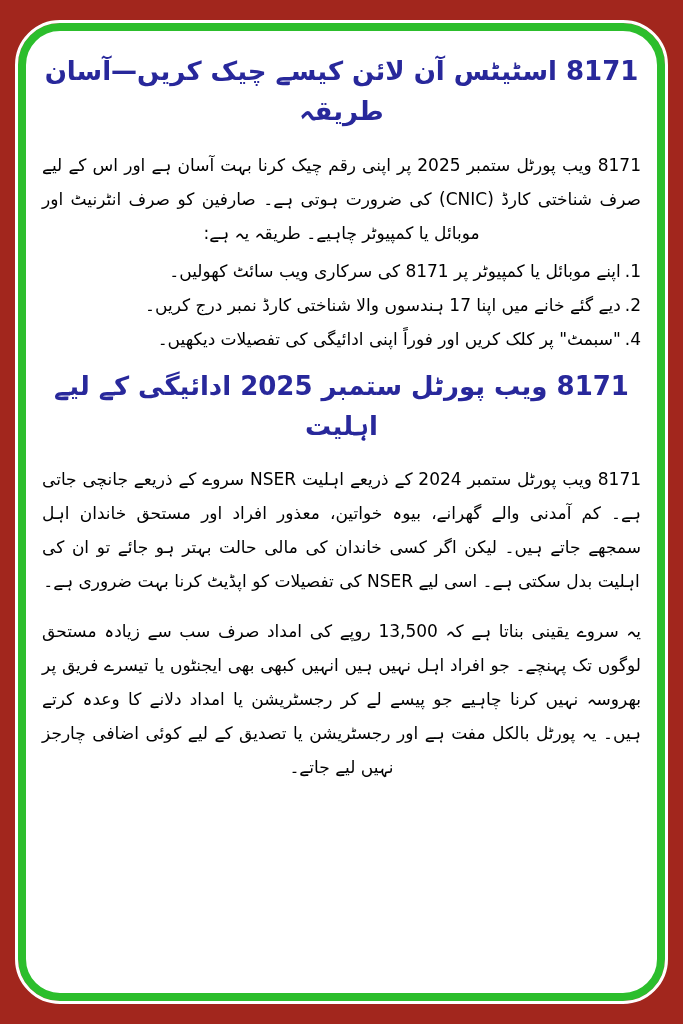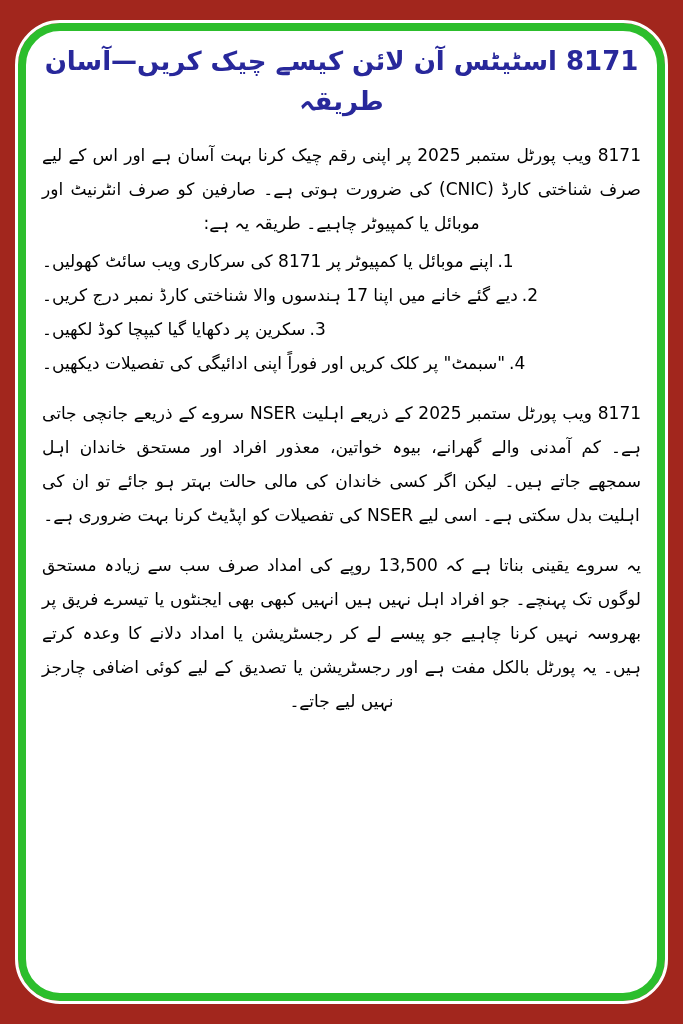--- a/index.html
+++ b/index.html
@@ -22,21 +22,21 @@
   .poster-frame {
     position: absolute;
     left: 18px;
     top: 23px;
     right: 18px;
     bottom: 23px;
     background: var(--frame-fill);
     border: 8px solid var(--frame-green);
     outline: 3px solid #ffffff;
     border-radius: 42px;
-    padding: 6px 16px 8px 16px;
+    padding: 16px 16px 8px 16px;
     direction: rtl;
     overflow: hidden;
   }
   .heading {
     color: var(--heading-blue);
     font-weight: bold;
     font-size: 26px;
     line-height: 1.55;
     text-align: center;
     margin: 4px 0 6px 0;
@@ -50,47 +50,45 @@
     text-align-last: center;
     margin: 16px 0 4px 0;
   }
   .steps {
     margin: 2px 0 4px 0;
   }
   .step {
     color: var(--body-black);
     font-size: 17px;
     line-height: 2.0;
-    text-align: left;
+    text-align: right;
   }
   .step-num { padding-left: 4px; }
 </style>
 </head>
 <body>
 
 <div class="poster-frame">
 
   <div class="heading">8171 اسٹیٹس آن لائن کیسے چیک کریں—آسان طریقہ</div>
 
   <div class="para">8171 ویب پورٹل ستمبر 2025 پر اپنی رقم چیک کرنا بہت آسان ہے اور اس کے لیے صرف شناختی کارڈ (CNIC) کی ضرورت ہوتی ہے۔ صارفین کو صرف انٹرنیٹ اور موبائل یا کمپیوٹر چاہیے۔ طریقہ یہ ہے:</div>
 
   <div class="steps">
     <div class="step">
       <span class="step-num">1.</span><span>اپنے موبائل یا کمپیوٹر پر 8171 کی سرکاری ویب سائٹ کھولیں۔</span>
     </div>
     <div class="step">
       <span class="step-num">2.</span><span>دیے گئے خانے میں اپنا 17 ہندسوں والا شناختی کارڈ نمبر درج کریں۔</span>
     </div>
     <div class="step">
-      <span class="step-num">3.</span><span>سکرین پر دکھایا گیا کیپچا کوڈ لکھیں۔</span>
-    </div>
-    <div class="step">
       <span class="step-num">4.</span><span>"سبمٹ" پر کلک کریں اور فوراً اپنی ادائیگی کی تفصیلات دیکھیں۔</span>
     </div>
   </div>
 
 
+  <div class="heading second">8171 ویب پورٹل ستمبر 2025 ادائیگی کے لیے اہلیت</div>
 
-  <div class="para">8171 ویب پورٹل ستمبر 2025 کے ذریعے اہلیت NSER سروے کے ذریعے جانچی جاتی ہے۔ کم آمدنی والے گھرانے، بیوہ خواتین، معذور افراد اور مستحق خاندان اہل سمجھے جاتے ہیں۔ لیکن اگر کسی خاندان کی مالی حالت بہتر ہو جائے تو ان کی اہلیت بدل سکتی ہے۔ اسی لیے NSER کی تفصیلات کو اپڈیٹ کرنا بہت ضروری ہے۔</div>
+  <div class="para">8171 ویب پورٹل ستمبر 2024 کے ذریعے اہلیت NSER سروے کے ذریعے جانچی جاتی ہے۔ کم آمدنی والے گھرانے، بیوہ خواتین، معذور افراد اور مستحق خاندان اہل سمجھے جاتے ہیں۔ لیکن اگر کسی خاندان کی مالی حالت بہتر ہو جائے تو ان کی اہلیت بدل سکتی ہے۔ اسی لیے NSER کی تفصیلات کو اپڈیٹ کرنا بہت ضروری ہے۔</div>
 
   <div class="para">یہ سروے یقینی بناتا ہے کہ 13,500 روپے کی امداد صرف سب سے زیادہ مستحق لوگوں تک پہنچے۔ جو افراد اہل نہیں ہیں انہیں کبھی بھی ایجنٹوں یا تیسرے فریق پر بھروسہ نہیں کرنا چاہیے جو پیسے لے کر رجسٹریشن یا امداد دلانے کا وعدہ کرتے ہیں۔ یہ پورٹل بالکل مفت ہے اور رجسٹریشن یا تصدیق کے لیے کوئی اضافی چارجز نہیں لیے جاتے۔</div>
 
 </div>
 
 </body></html>

